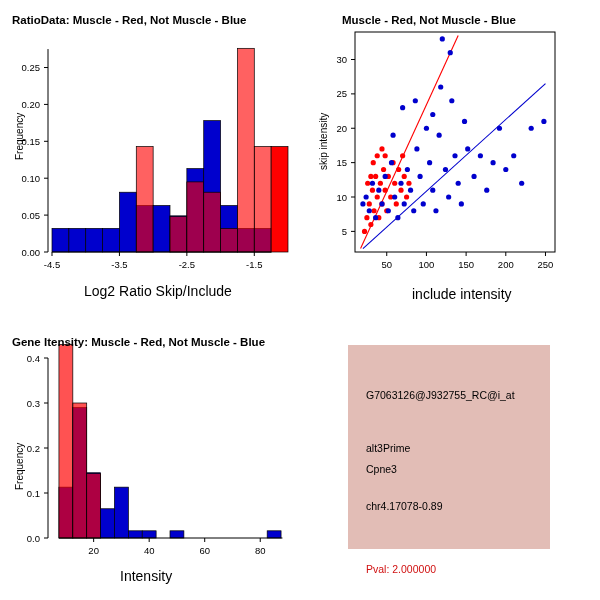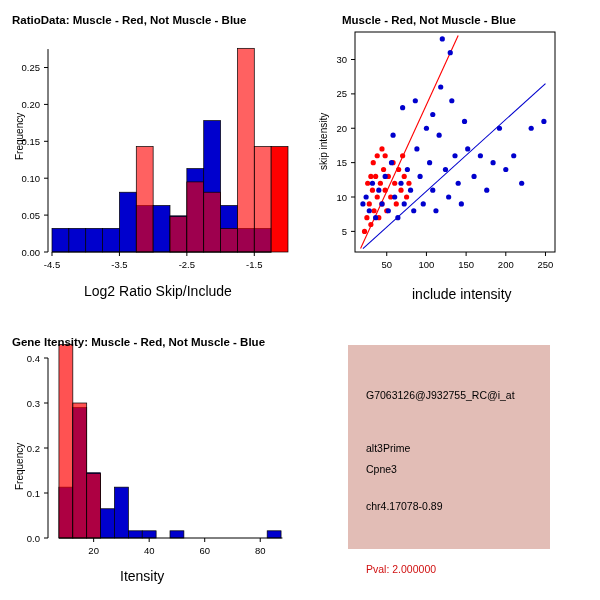--- a/index.html
+++ b/index.html
@@ -219,21 +219,21 @@
       <line x1="55" y1="93.875" x2="51" y2="93.875" stroke="#000" stroke-width="1"></line>
       <text x="47" y="97.375" font-size="9.5" font-family="&quot;Liberation Sans&quot;, sans-serif" fill="#000" text-anchor="end">25</text>
       <line x1="55" y1="59.5" x2="51" y2="59.5" stroke="#000" stroke-width="1"></line>
       <text x="47" y="63" font-size="9.5" font-family="&quot;Liberation Sans&quot;, sans-serif" fill="#000" text-anchor="end">30</text>
     </svg>
 </div>
 
 <div class="panel" id="panel-hist-gene" style="left:0px; top:300px; width:300px; height:300px;">
   <div class="ptitle" style="position:absolute; left:12px; top:36px;">Gene Itensity: Muscle - Red, Not Muscle - Blue</div>
   <div class="vlabel" style="position:absolute; left:14px; top:190px; transform:rotate(-90deg);">Frequency</div>
-  <div class="axlabel" style="position:absolute; left:120px; top:268px;">Itensity</div>
+  <div class="axlabel" style="position:absolute; left:120px; top:268px;">Intensity</div>
   <svg id="svg-hist-gene" width="300" height="300">
       <rect x="58.94117647058823" y="187.15" width="13.882352941176478" height="50.849999999999994" fill="#0000cd" stroke="#000" stroke-width="0.7"></rect>
       <rect x="58.94117647058823" y="44.5" width="13.882352941176478" height="193.5" fill="#ff0000" stroke="#000" stroke-width="0.7" fill-opacity="0.68"></rect>
       <rect x="72.82352941176471" y="107.5" width="13.882352941176478" height="130.5" fill="#0000cd" stroke="#000" stroke-width="0.7"></rect>
       <rect x="72.82352941176471" y="103" width="13.882352941176478" height="135" fill="#ff0000" stroke="#000" stroke-width="0.7" fill-opacity="0.68"></rect>
       <rect x="86.70588235294119" y="172.75" width="13.882352941176464" height="65.25" fill="#0000cd" stroke="#000" stroke-width="0.7"></rect>
       <rect x="86.70588235294119" y="173.65" width="13.882352941176464" height="64.35" fill="#ff0000" stroke="#000" stroke-width="0.7" fill-opacity="0.68"></rect>
       <rect x="100.58823529411765" y="208.75" width="13.882352941176464" height="29.25" fill="#0000cd" stroke="#000" stroke-width="0.7"></rect>
       <rect x="114.47058823529412" y="187.15" width="13.882352941176492" height="50.849999999999994" fill="#0000cd" stroke="#000" stroke-width="0.7"></rect>
       <rect x="128.3529411764706" y="230.8" width="13.882352941176464" height="7.199999999999989" fill="#0000cd" stroke="#000" stroke-width="0.7"></rect>

